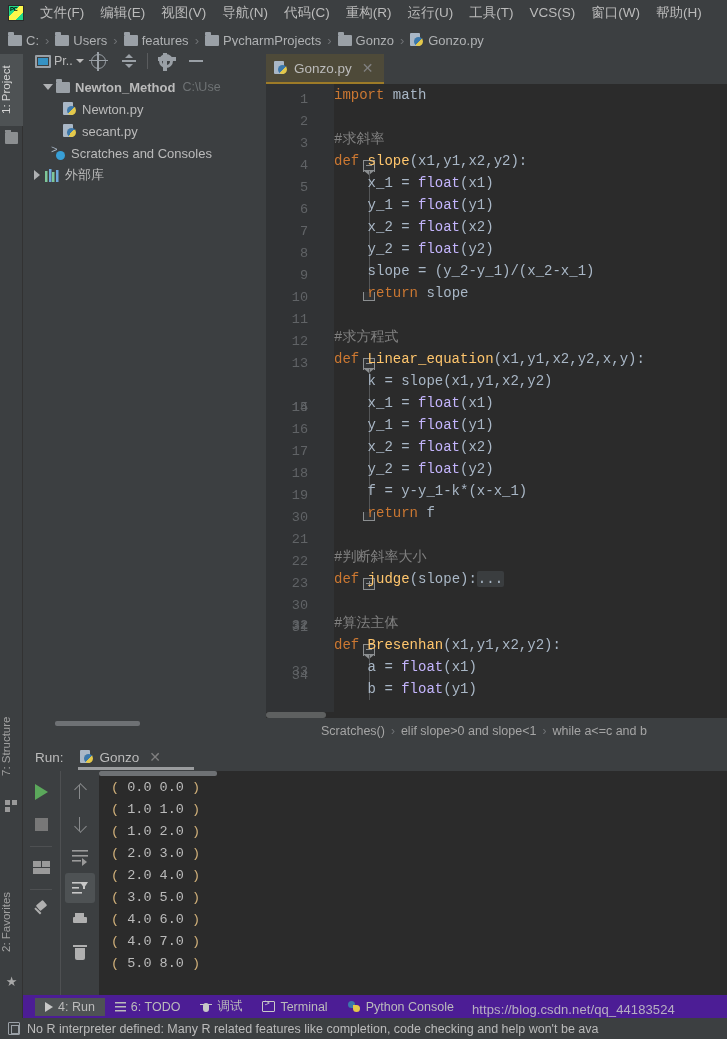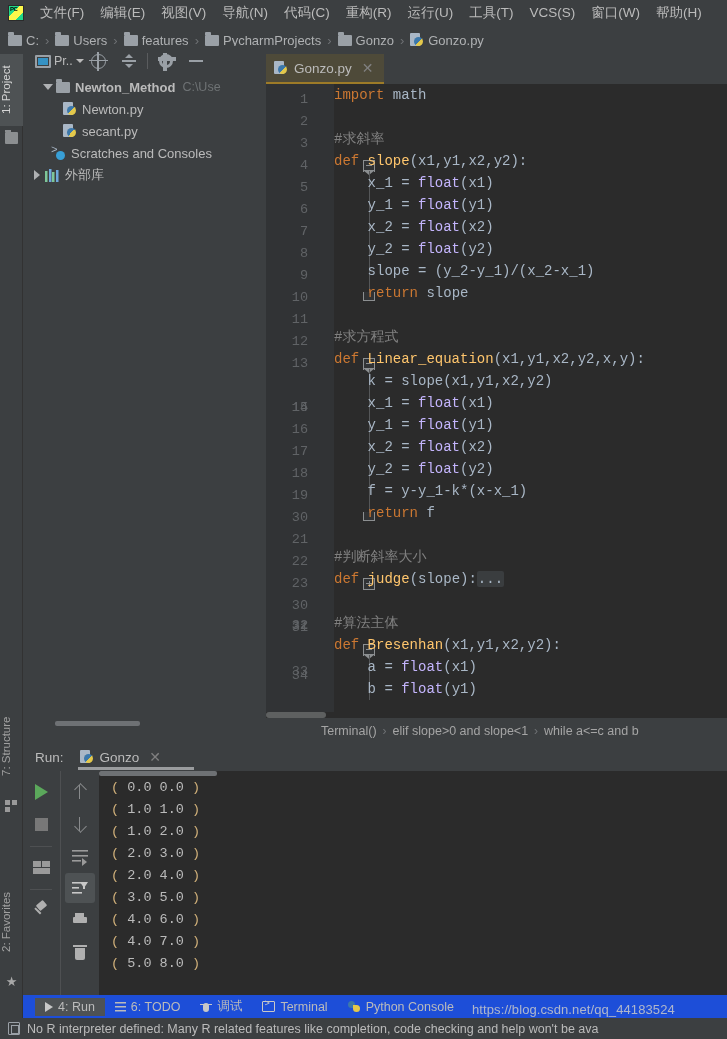--- a/index.html
+++ b/index.html
@@ -408,21 +408,21 @@
   }
   .console .paren { color: #D0B07A; }
   .run-hscroll {
     position: absolute; left: 76px; top: 28px; width: 118px; height: 5px;
     background: #6E7174; border-radius: 2px;
   }
 
   
   .bottombar {
     position: absolute; left: 23px; top: 995px; width: 704px; height: 23px;
-    background: #1d4ed8; display: flex; align-items: center; padding-left: 12px;
+    background: #4c1d95; display: flex; align-items: center; padding-left: 12px;
     gap: 0px;
   }
   .bb-item {
     display: flex; align-items: center; gap: 5px; padding: 2px 10px;
     color: #BBBBBB; font-size: 12.5px; white-space: nowrap;
   }
   .bb-item.active { background: #4E5254; }
   .ic-run-sm { width: 0;height:0;border-top:5px solid transparent;border-bottom:5px solid transparent;border-left:8px solid #C8C8C8; }
   .ic-todo {
     width: 11px; height: 10px;
@@ -670,21 +670,21 @@
           <div class="fold-line" style="top: 285px; height: 144px;"></div>
           <div class="fold-line" style="top: 571px; height: 45px;"></div>
         </div>
       <div class="code-lines" id="codelines"><div class="row"><span class="k">import</span><span class="id"> math</span></div><div class="row">&nbsp;</div><div class="row"><span class="cm">#求斜率</span></div><div class="row"><span class="k">def </span><span class="fn">slope</span><span class="id">(x1,y1,x2,y2):</span></div><div class="row"><span class="id">    x_1 = </span><span class="bi">float</span><span class="id">(x1)</span></div><div class="row"><span class="id">    y_1 = </span><span class="bi">float</span><span class="id">(y1)</span></div><div class="row"><span class="id">    x_2 = </span><span class="bi">float</span><span class="id">(x2)</span></div><div class="row"><span class="id">    y_2 = </span><span class="bi">float</span><span class="id">(y2)</span></div><div class="row"><span class="id">    slope = (y_2-y_1)/(x_2-x_1)</span></div><div class="row"><span class="id">    </span><span class="k">return</span><span class="id"> slope</span></div><div class="row">&nbsp;</div><div class="row"><span class="cm">#求方程式</span></div><div class="row"><span class="k">def </span><span class="fn">Linear_equation</span><span class="id">(x1,y1,x2,y2,x,y):</span></div><div class="row"><span class="id">    k = slope(x1,y1,x2,y2)</span></div><div class="row"><span class="id">    x_1 = </span><span class="bi">float</span><span class="id">(x1)</span></div><div class="row"><span class="id">    y_1 = </span><span class="bi">float</span><span class="id">(y1)</span></div><div class="row"><span class="id">    x_2 = </span><span class="bi">float</span><span class="id">(x2)</span></div><div class="row"><span class="id">    y_2 = </span><span class="bi">float</span><span class="id">(y2)</span></div><div class="row"><span class="id">    f = y-y_1-k*(x-x_1)</span></div><div class="row"><span class="id">    </span><span class="k">return</span><span class="id"> f</span></div><div class="row">&nbsp;</div><div class="row"><span class="cm">#判断斜率大小</span></div><div class="row"><span class="k">def </span><span class="fn">judge</span><span class="id">(slope):</span><span class="folded">...</span></div><div class="row">&nbsp;</div><div class="row"><span class="cm">#算法主体</span></div><div class="row"><span class="k">def </span><span class="fn">Bresenhan</span><span class="id">(x1,y1,x2,y2):</span></div><div class="row"><span class="id">    a = </span><span class="bi">float</span><span class="id">(x1)</span></div><div class="row"><span class="id">    b = </span><span class="bi">float</span><span class="id">(y1)</span></div></div>
       <div class="ed-hscroll">
           <i></i>
         </div>
     </div>
 
     <div class="breadcrumbbar" id="edbc">
-        <span class="bc">Terminal()</span>
+        <span class="bc">Scratches()</span>
         <span class="bc-sep">›</span>
         <span class="bc">elif slope&gt;0 and slope&lt;1</span>
         <span class="bc-sep">›</span>
         <span class="bc">while a&lt;=c and b</span>
       </div>
   </div>
 
   <div class="runpanel">
     <div class="run-header">
       <span class="rlabel">Run:</span>

